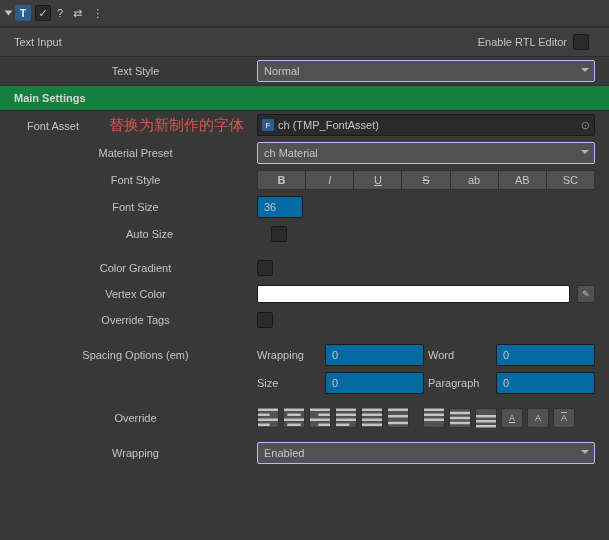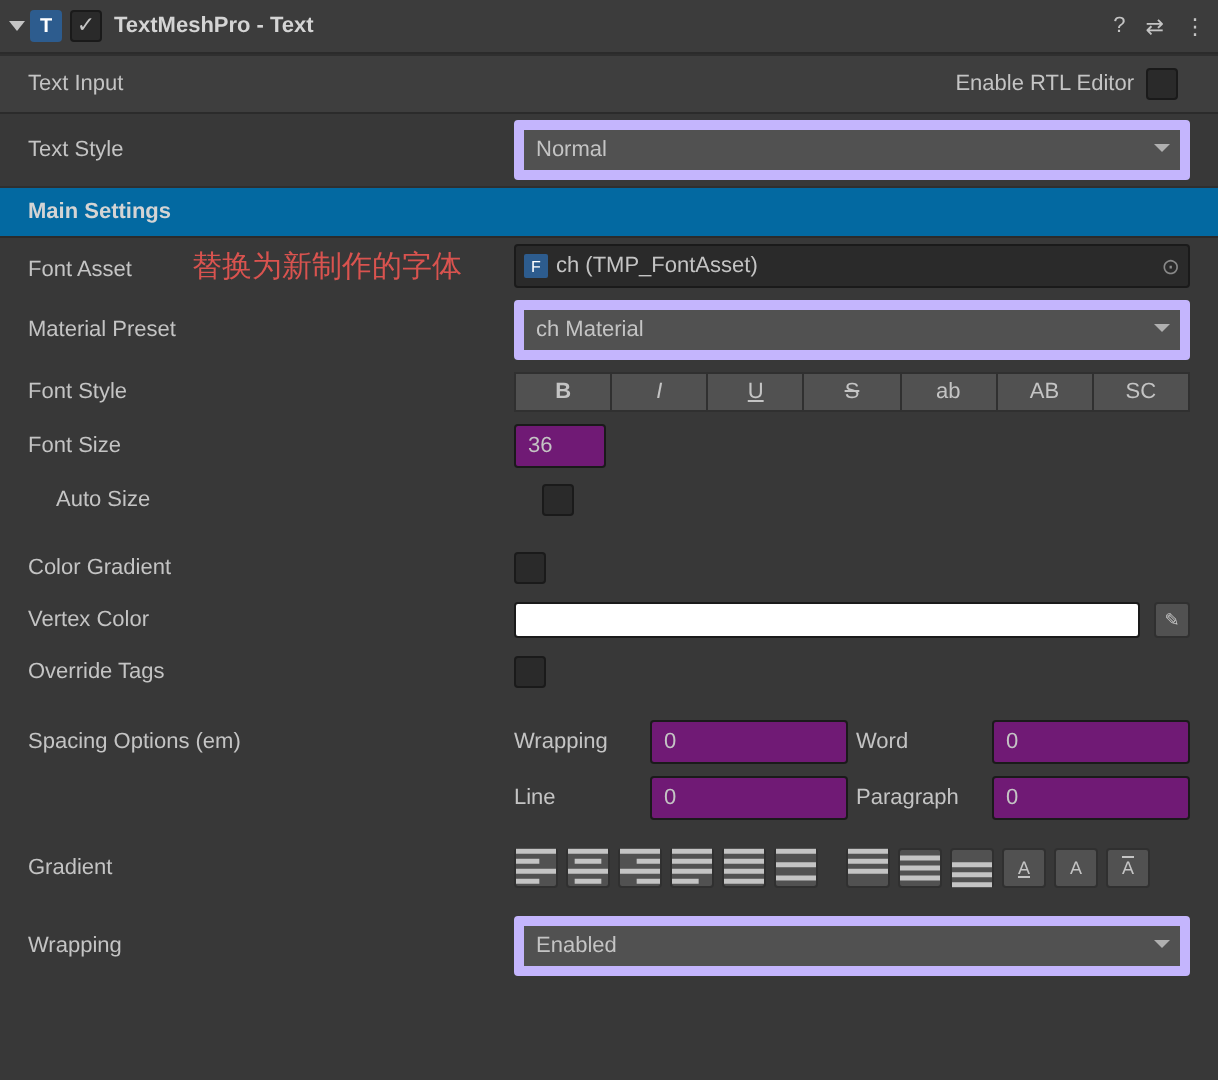--- a/index.html
+++ b/index.html
@@ -6,35 +6,35 @@
 .panel{width:609px;background:#383838;}
 .hdr{background:#3c3c3c;padding:5px 6px;display:flex;align-items:center;border-bottom:1px solid #2b2b2b;}
 .fold{width:0;height:0;border-top:4px solid transparent;border-bottom:4px solid transparent;border-left:5px solid #c4c4c4;transform:rotate(90deg);margin-right:4px;flex:none;}
 .ticon{width:16px;height:16px;background:#2d5c8e;color:#fff;display:flex;align-items:center;justify-content:center;font-size:10px;font-weight:bold;margin-right:4px;border-radius:2px;flex:none;}
 .chk{width:14px;height:14px;background:#2a2a2a;border:1px solid #1a1a1a;border-radius:2px;margin-right:6px;display:flex;align-items:center;justify-content:center;flex:none;}
 .chk.on::after{content:"✓";color:#c4c4c4;font-size:11px;line-height:1;}
 .title{font-weight:bold;color:#d4d4d4;flex:1;}
 .hdricons{display:flex;gap:10px;color:#c4c4c4;}
 .hdricons span{cursor:pointer;}
 .bar{background:#3e3e3e;padding:6px 14px;display:flex;align-items:center;border-top:1px solid #2f2f2f;border-bottom:1px solid #2b2b2b;}
-.bar.section{background:#0369a1;font-weight:bold;color:#d4d4d4;}
+.bar.section{background:#15803d;font-weight:bold;color:#d4d4d4;}
 .spacer{flex:1;}
 .rtl{color:#c4c4c4;margin-right:6px;}
 .ta{margin:4px 14px 10px;}
 .ta textarea{width:100%;height:60px;background:#2a2a2a;border:1px solid #1a1a1a;border-radius:3px;color:#c4c4c4;padding:5px;font-family:inherit;font-size:11px;resize:none;box-sizing:border-box;}
 .row{display:flex;align-items:center;padding:3px 14px;min-height:20px;}
-.row .lab{width:243px;flex:none;color:#c4c4c4;}
+.row .lab{width:243px;flex:none;color:#c4c4c4;text-align:center;}
 .row .lab.indent{padding-left:14px;}
 .row .ctrl{flex:1;display:flex;align-items:center;gap:4px;}
-.dd{flex:1;background:#515151;border:5px solid #c4b5fd;border-radius:2px;padding:2px 6px;display:flex;align-items:center;height:16px;position:relative;}
+.dd{flex:1;background:#515151;border:1px solid #c4b5fd;border-radius:2px;padding:2px 6px;display:flex;align-items:center;height:16px;position:relative;}
 .dd::after{content:"";width:0;height:0;border-left:4px solid transparent;border-right:4px solid transparent;border-top:4px solid #b0b0b0;position:absolute;right:5px;top:7px;}
 .obj{flex:1;background:#2a2a2a;border:1px solid #1a1a1a;border-radius:2px;padding:2px 4px;display:flex;align-items:center;height:16px;position:relative;}
 .obj::after{content:"⊙";position:absolute;right:4px;color:#888;}
 .oic{width:12px;height:12px;background:#2d5c8e;color:#fff;font-size:8px;display:flex;align-items:center;justify-content:center;margin-right:4px;border-radius:1px;flex:none;}
-.num,.numl{background:#701a75;border:1px solid #1a1a1a;border-radius:2px;padding:2px 6px;height:16px;color:#c4c4c4;display:flex;align-items:center;}
+.num,.numl{background:#0369a1;border:1px solid #1a1a1a;border-radius:2px;padding:2px 6px;height:16px;color:#c4c4c4;display:flex;align-items:center;}
 .num{width:32px;}
 .numl{flex:1;}
 .btngrp{display:flex;flex:1;}
 .btngrp .b{flex:1;background:#515151;border:1px solid #303030;height:18px;display:flex;align-items:center;justify-content:center;color:#c4c4c4;font-size:11px;}
 .btngrp .b:not(:last-child){border-right:none;}
 .btngrp .b.i{font-style:italic;}
 .btngrp .b.u{text-decoration:underline;}
 .btngrp .b.s{text-decoration:line-through;}
 .cw{flex:1;height:16px;background:#fff;border:1px solid #1a1a1a;border-radius:2px;}
 .eye{width:16px;height:16px;background:#515151;border:1px solid #303030;border-radius:2px;display:flex;align-items:center;justify-content:center;font-size:9px;margin-left:3px;}
@@ -45,21 +45,20 @@
 .gap{height:8px;}
 </style>
 </head>
 <body>
 
 <div class="panel">
  <div class="hdr">
   <span class="fold"></span>
   <span class="ticon">T</span>
   <span class="chk on"></span>
-  <span class="title">TextMeshPro - Text</span>
   <span class="hdricons">
    <span>?</span>
    <span>⇄</span>
    <span>⋮</span>
   </span>
  </div>
 
  <div class="bar">
   <span>Text Input</span>
   <span class="spacer"></span>
@@ -159,31 +158,31 @@
   <div class="ctrl">
    <span class="sublab">Wrapping</span>
    <div class="numl">0</div>
    <span class="sublab">Word</span>
    <div class="numl">0</div>
   </div>
  </div>
  <div class="row">
   <span class="lab"></span>
   <div class="ctrl">
-   <span class="sublab">Line</span>
+   <span class="sublab">Size</span>
    <div class="numl">0</div>
    <span class="sublab">Paragraph</span>
    <div class="numl">0</div>
   </div>
  </div>
 
  <div class="gap"></div>
 
  <div class="row">
-  <span class="lab">Gradient</span>
+  <span class="lab">Override</span>
   <div class="ctrl align">
    <div class="ab">
           <svg viewBox="0 0 12 12">
             <path d="M0 1h12M0 4h7M0 7h12M0 10h7" stroke="#c4c4c4" stroke-width="1.5"></path>
           </svg>
         </div>
    <div class="ab">
           <svg viewBox="0 0 12 12">
             <path d="M0 1h12M2 4h8M0 7h12M2 10h8" stroke="#c4c4c4" stroke-width="1.5"></path>
           </svg>

